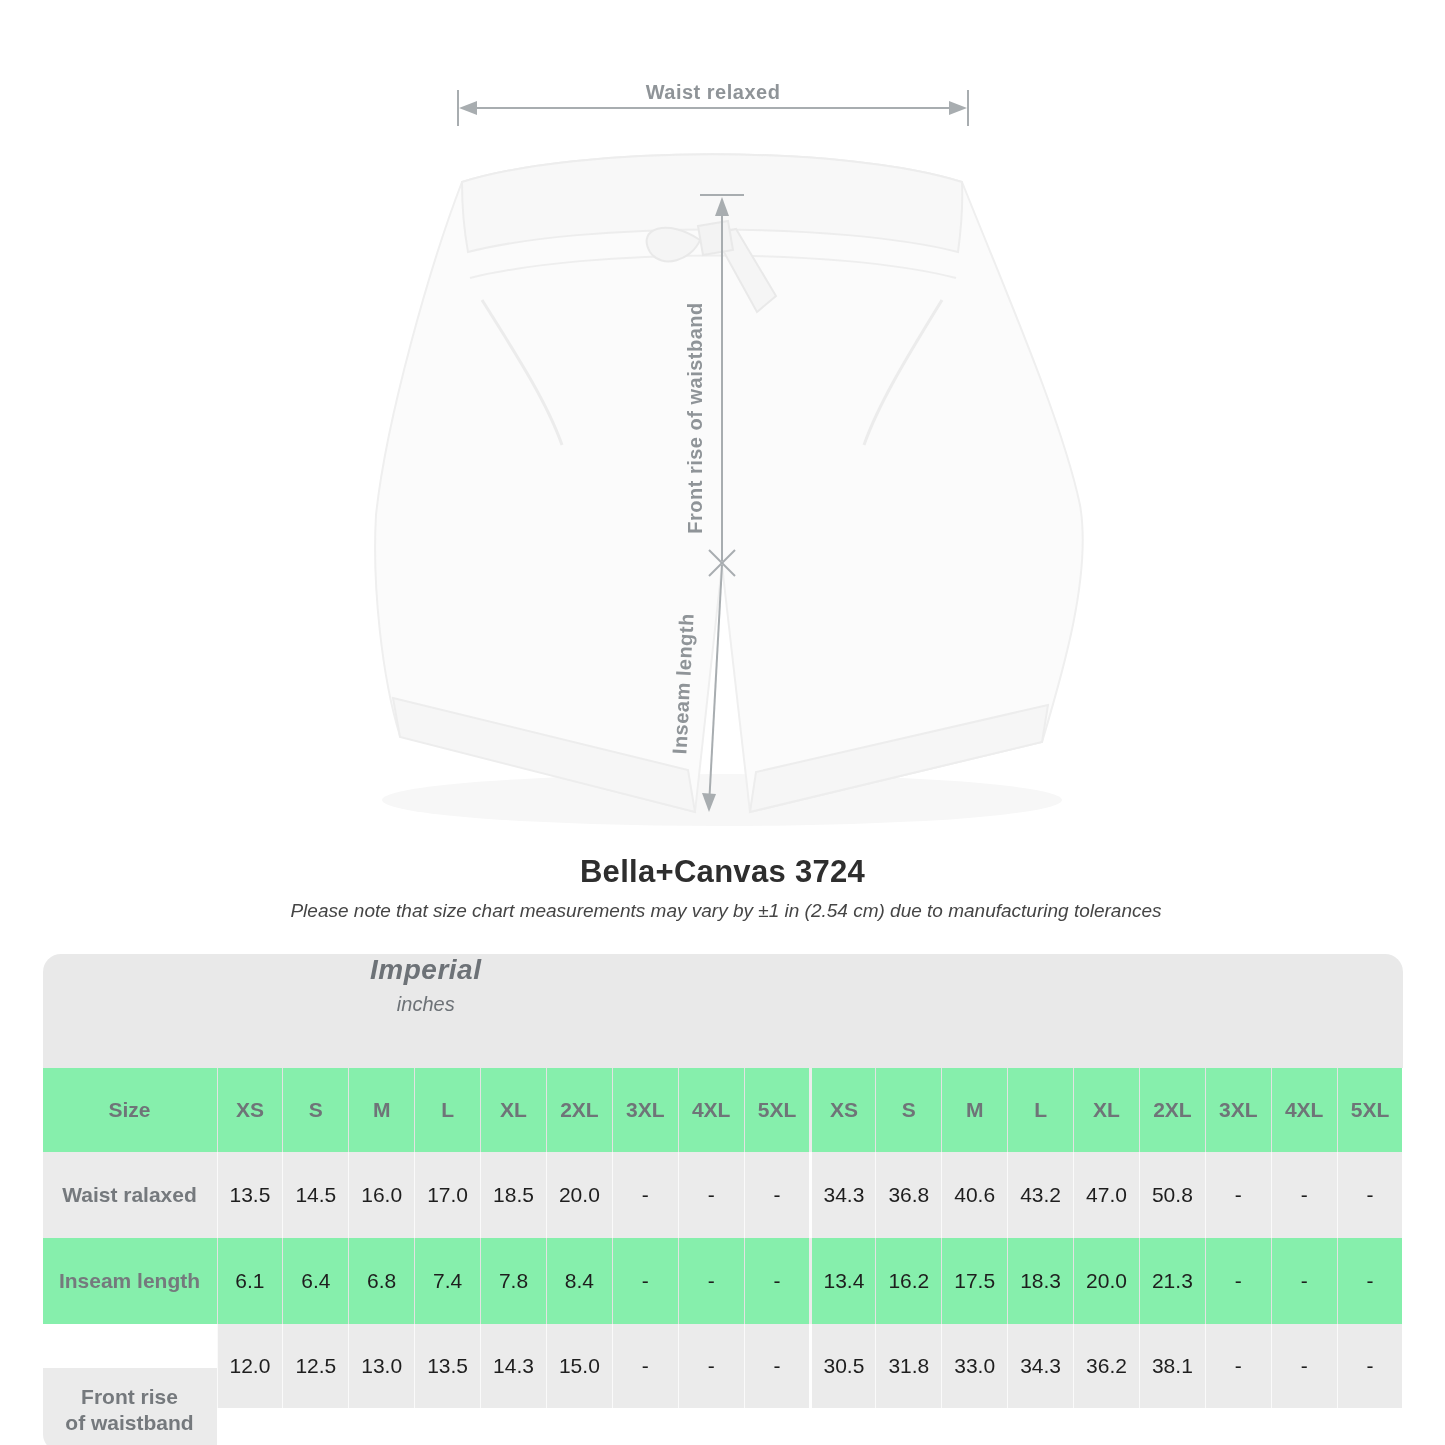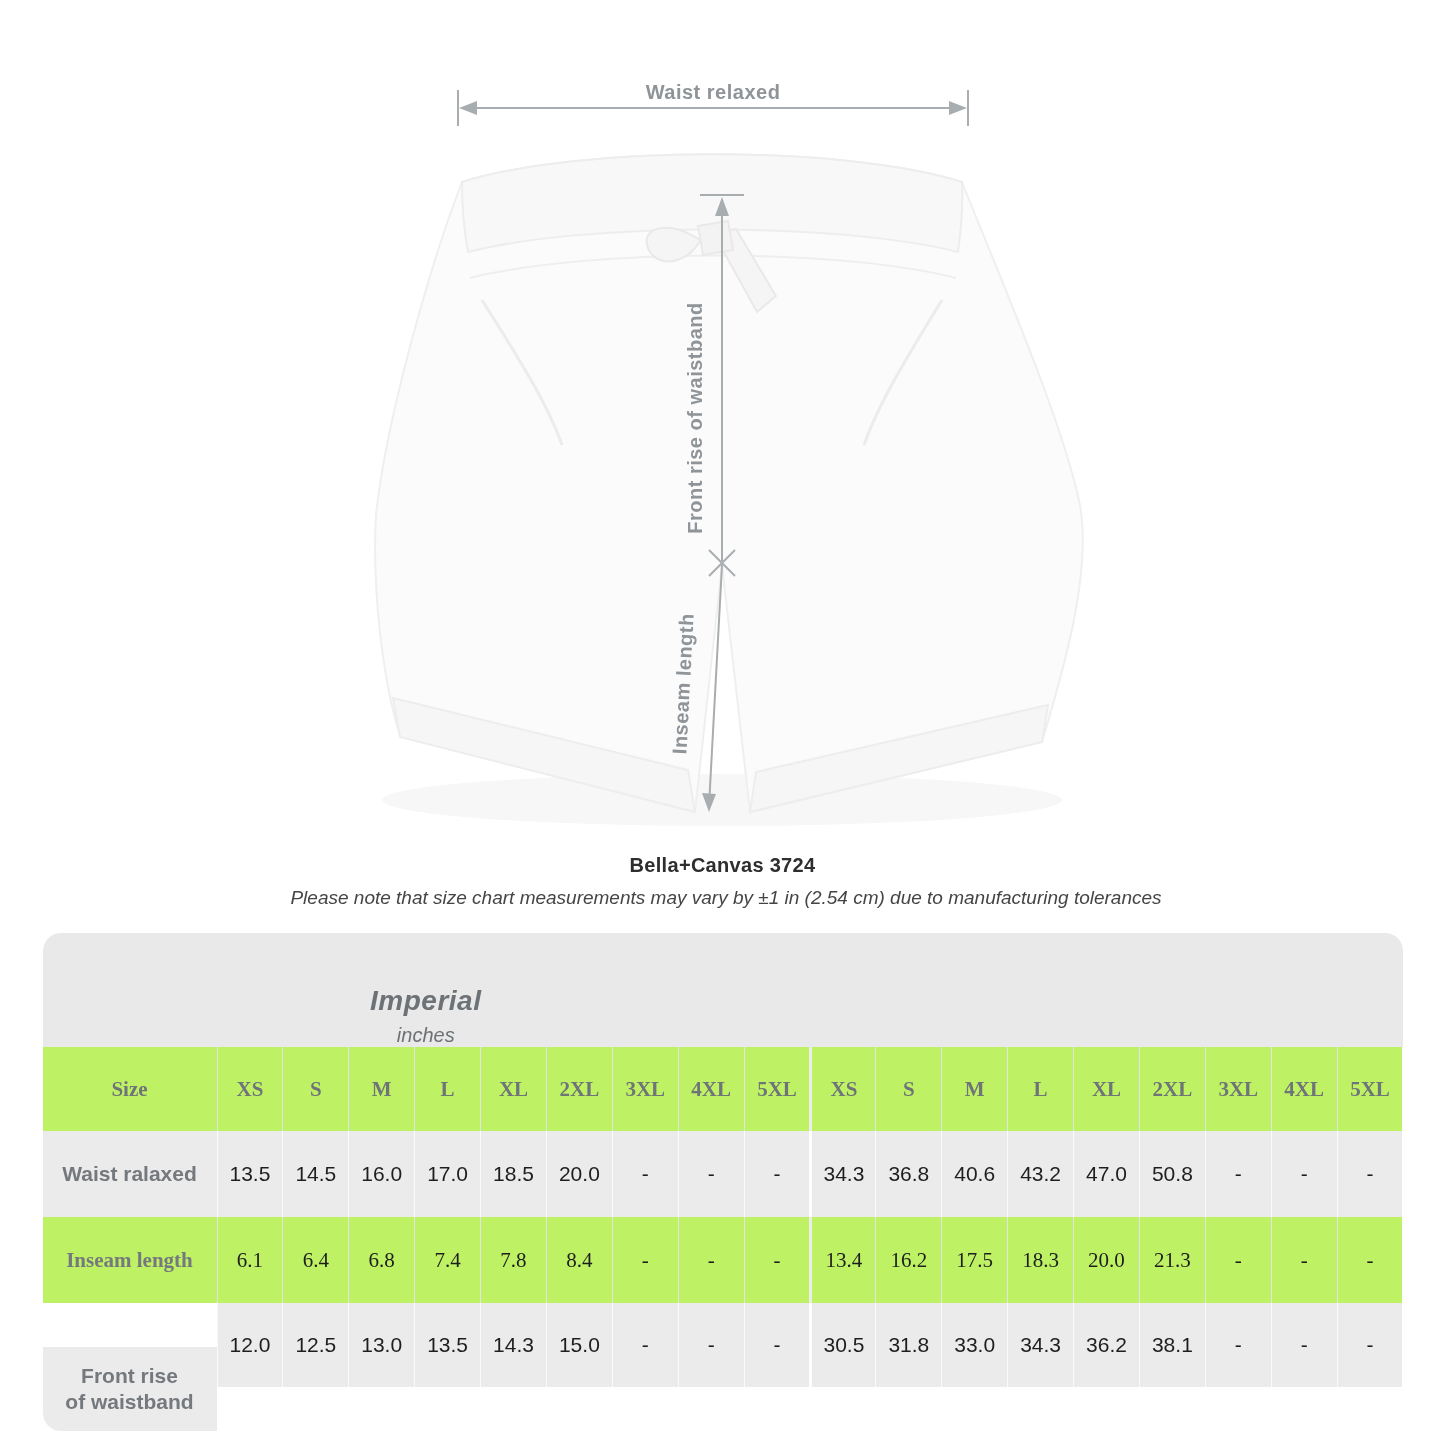--- a/index.html
+++ b/index.html
@@ -7,56 +7,56 @@
   body {
     width: 1445px; height: 1445px;
     background: #ffffff;
     font-family: "Liberation Sans", sans-serif;
     overflow: hidden;
   }
   .figure { position: relative; width: 1445px; height: 838px; }
   .figure svg { position: absolute; left: 0; top: 0; }
 
   .page-title {
-    text-align: center; font-size: 20px; font-weight: bold;
+    text-align: center; font-size: 31px; font-weight: bold;
     color: #2e2e2e; margin: 16px 0 10px 0; letter-spacing: 0.3px;
   }
   .tolerance-note {
     text-align: center; font-style: italic; font-size: 19px;
-    color: #454545; margin: 0 0 24px 0; padding-left: 7px;
+    color: #454545; margin: 0 0 32px 0; padding-left: 7px;
   }
 
   .size-table {
     width: 1360px; margin: 0 auto; border-radius: 18px;
     overflow: hidden; background: #ffffff;
   }
   .unit-band { display: flex; background: #e9e9e9; height: 114px; }
   .unit-band .group {
     display: flex; flex-direction: column; align-items: center;
-    justify-content: flex-end; gap: 7px;
+    justify-content: flex-start; gap: 7px;
   }
   .group-imperial { width: 56.36%; }
   .group-metric   { width: 43.64%; }
   .g-label {
     font-size: 28px; font-weight: bold; font-style: italic;
     color: #6d7277; letter-spacing: 0.5px;
   }
   .g-unit { font-size: 20px; font-style: italic; color: #6d7277; }
 
   .grid { display: grid; grid-template-columns: 174px repeat(18, 1fr); }
   .cell {
     display: flex; align-items: center; justify-content: center;
     text-align: center;
   }
   .rh-hdr { height: 84px; }
   .rh-a   { height: 86px; }
   .rh-b   { height: 86px; }
   .rh-c   { height: 84px; }
 
-  .bg-w { background: #bef264; font-family: Liberation Serif, serif; }
+  .bg-w { background: #86efac; }
   .bg-g { background: #ebebeb; }
 
   .c-hdr { font-weight: bold; color: #6f7478; font-size: 21px; }
   .c-lbl { font-weight: bold; color: #75797d; font-size: 21px; line-height: 1.25; }
   .c-val { color: #1e1e1e; font-size: 21px; }
 
   
   .sep-w { border-left: 1px solid #e3e3e3; }          
   .sep-g { border-left: 1px solid rgba(255,255,255,0.75); } 
   .mid-w { border-left: 3px solid #ececec; }          

